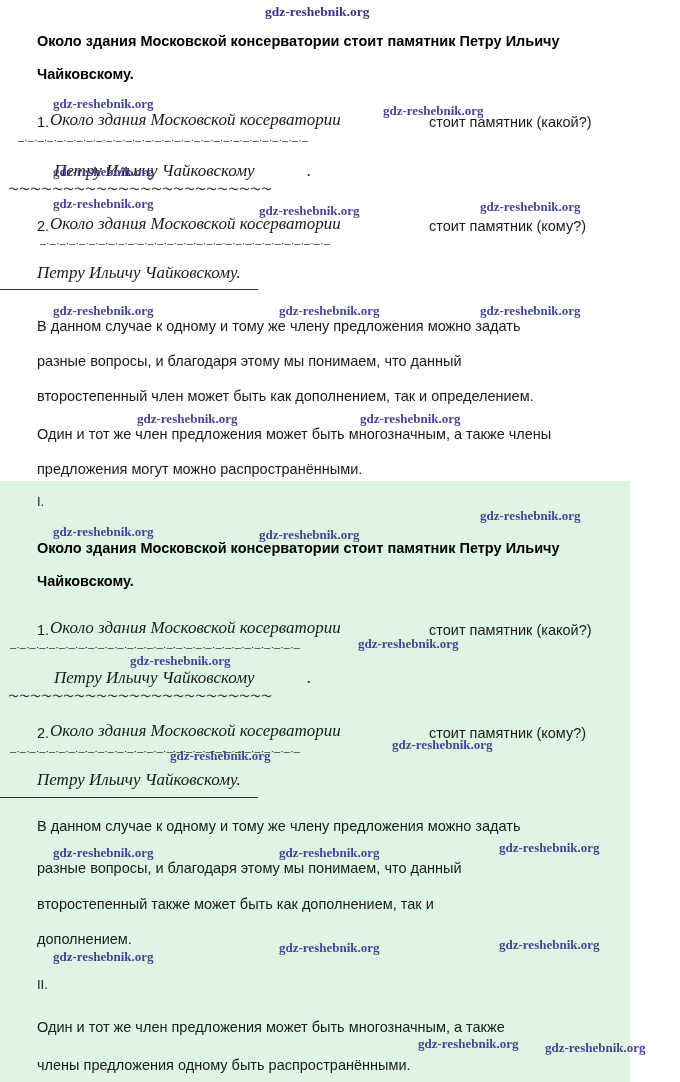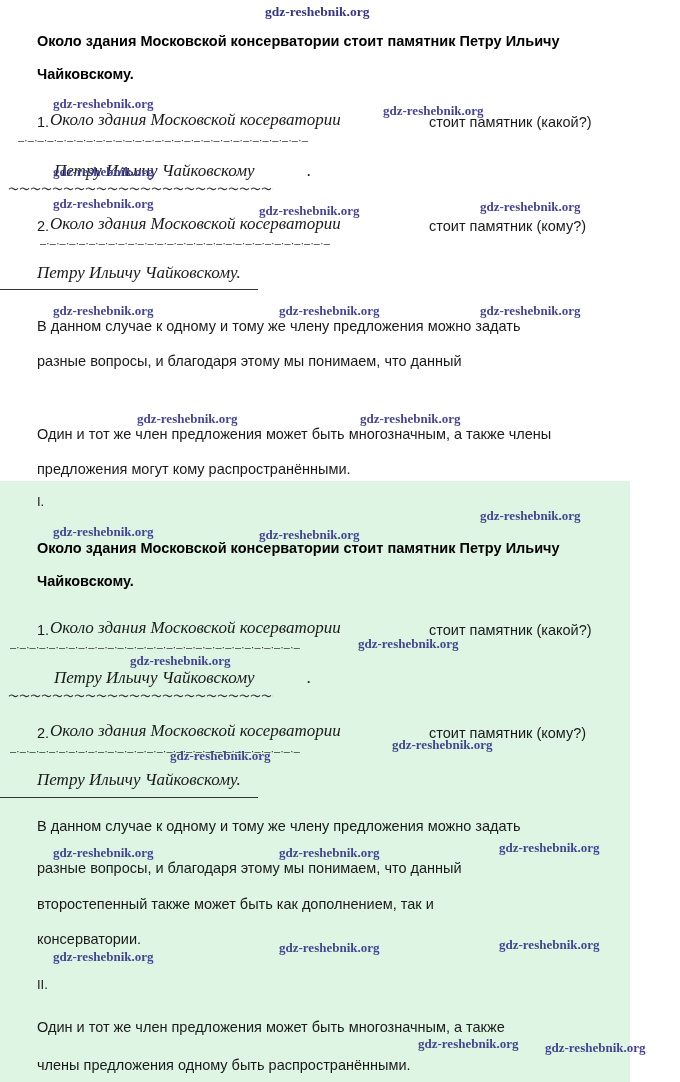--- a/index.html
+++ b/index.html
@@ -131,23 +131,24 @@
   <div class="t num" style="left:0px; top:218px;">2.</div>
   <div class="t italic-serif" style="left:13px; top:214px;">Около здания Московской косерватории</div>
   <div class="t para" style="left:392px; top:218px;"> стоит памятник (кому?)</div>
   <div class="dashdot" style="left:40px; top:240px; width:370px;">–·–·–·–·–·–·–·–·–·–·–·–·–·–·–·–·–·–·–·–·–·–·–·–·–·–·–·–·–·–</div>
 
   <div class="t italic-serif" style="left:0px; top:263px;">Петру Ильичу Чайковскому.</div>
   <div class="solid-line" style="left:0px; top:289px; width:258px;"></div>
 
   <div class="t para" style="left:0px; top:318px;">В данном случае к одному и тому же члену предложения можно задать</div>
   <div class="t para" style="left:0px; top:353px;">разные вопросы, и благодаря этому мы понимаем, что данный</div>
+  <div class="t para" style="left:0px; top:388px;">второстепенный член может быть как дополнением, так и определением.</div>
 
   <div class="t para" style="left:0px; top:426px;">Один и тот же член предложения может быть многозначным, а также члены</div>
-  <div class="t para" style="left:0px; top:461px;">предложения могут кому распространёнными.</div>
+  <div class="t para" style="left:0px; top:461px;">предложения могут можно распространёнными.</div>
 
   <div class="t roman" style="left:0px; top:494px;">I.</div>
 
   <div class="t bold-head" style="left:0px; top:540px;">Около здания Московской консерватории стоит памятник Петру Ильичу</div>
   <div class="t bold-head" style="left:0px; top:573px;">Чайковскому.</div>
 
   <div class="t num" style="left:0px; top:622px;">1.</div>
   <div class="t italic-serif" style="left:13px; top:618px;">Около здания Московской косерватории</div>
   <div class="t para" style="left:392px; top:622px;"> стоит памятник (какой?)</div>
   <div class="dashdot" style="left:10px; top:644px; width:400px;">–·–·–·–·–·–·–·–·–·–·–·–·–·–·–·–·–·–·–·–·–·–·–·–·–·–·–·–·–·–</div>
@@ -160,21 +161,21 @@
   <div class="t italic-serif" style="left:13px; top:721px;">Около здания Московской косерватории</div>
   <div class="t para" style="left:392px; top:725px;"> стоит памятник (кому?)</div>
   <div class="dashdot" style="left:10px; top:748px; width:400px;">–·–·–·–·–·–·–·–·–·–·–·–·–·–·–·–·–·–·–·–·–·–·–·–·–·–·–·–·–·–</div>
 
   <div class="t italic-serif" style="left:0px; top:770px;">Петру Ильичу Чайковскому.</div>
   <div class="solid-line" style="left:0px; top:797px; width:258px;"></div>
 
   <div class="t para" style="left:0px; top:818px;">В данном случае к одному и тому же члену предложения можно задать</div>
   <div class="t para" style="left:0px; top:860px;">разные вопросы, и благодаря этому мы понимаем, что данный</div>
   <div class="t para" style="left:0px; top:896px;">второстепенный также может быть как дополнением, так и</div>
-  <div class="t para" style="left:0px; top:931px;">консерватории.</div>
+  <div class="t para" style="left:0px; top:931px;">дополнением.</div>
 
   <div class="t roman" style="left:0px; top:977px;">II.</div>
 
   <div class="t para" style="left:0px; top:1019px;">Один и тот же член предложения может быть многозначным, а также</div>
   <div class="t para" style="left:0px; top:1057px;">члены предложения одному быть распространёнными.</div>
 
   <div id="watermark-layer">
       <div class="wm top" style="left: 265px; top: 4px;">gdz-reshebnik.org</div>
       <div class="wm" style="left: 53px; top: 96px;">gdz-reshebnik.org</div>
       <div class="wm" style="left: 383px; top: 103px;">gdz-reshebnik.org</div>

